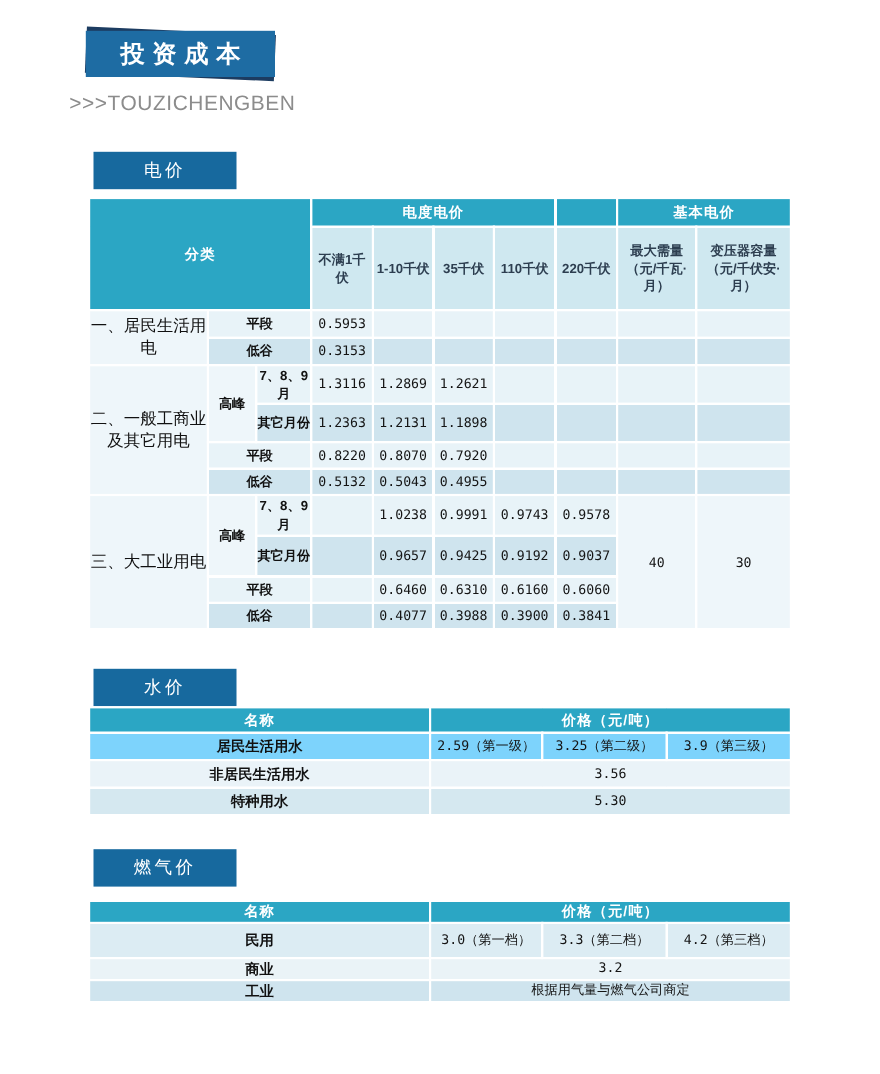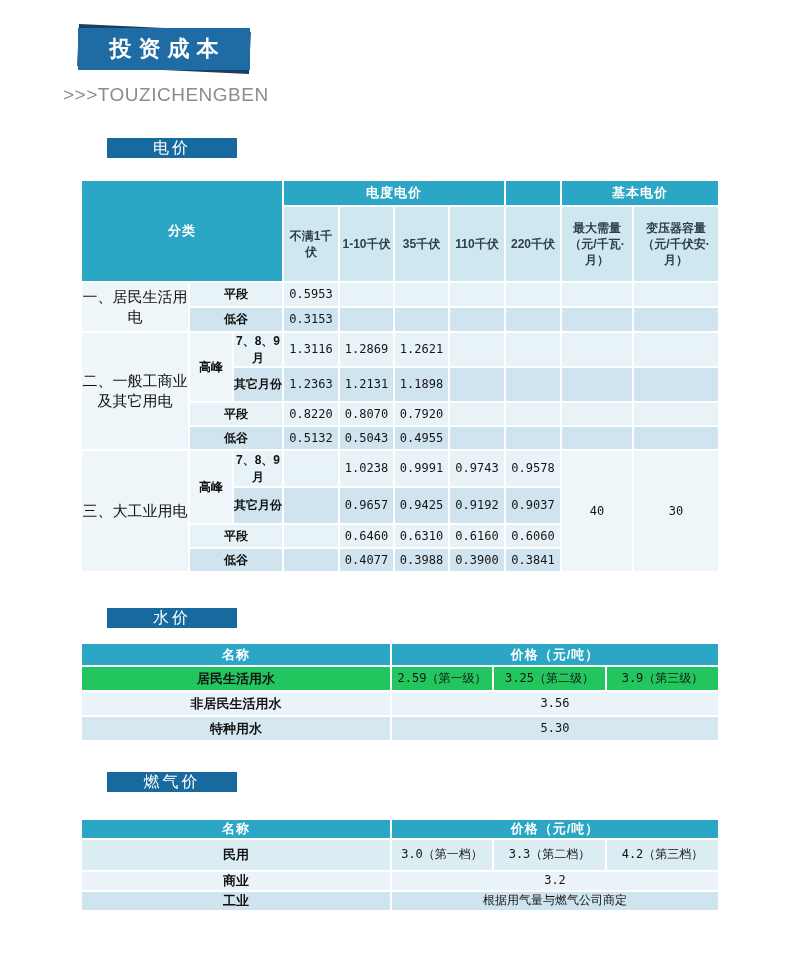--- a/index.html
+++ b/index.html
@@ -19,22 +19,22 @@
     font-family:"DejaVu Serif","Liberation Serif",serif;
     font-weight:bold;font-size:22px;letter-spacing:7px;padding-left:7px;box-sizing:border-box;
   }
   .subtitle{
     position:absolute;left:63px;top:84px;font-size:19px;color:#8c8c8c;
     letter-spacing:0.5px;font-family:"Liberation Sans","DejaVu Sans",sans-serif;
   }
 
   
   .sec-label{
-    position:absolute;left:85px;width:130px;height:20px;background:#17699e;color:#fff;
-    display:flex;align-items:center;justify-content:center;font-size:16px;letter-spacing:3px;margin-left:22px;
+    position:absolute;left:85px;width:130px;height:34px;background:#17699e;color:#fff;
+    display:flex;align-items:center;justify-content:center;font-size:16px;letter-spacing:3px;
   }
   .sec-elec{top:138px;}
   .sec-water{top:608px;}
   .sec-gas{top:772px;}
 
   
   table.t{
     position:absolute;left:80px;border-collapse:collapse;table-layout:fixed;
     font-size:12px;color:#141414;
   }
@@ -51,21 +51,21 @@
   td.cat{font-size:15px;font-weight:normal;color:#111;line-height:1.5;}
   td.val{font-family:"DejaVu Sans Mono","Liberation Mono",monospace;font-size:12px;}
 
   
   .elec{top:179px;width:638px;}
   
   .water{top:642px;width:638px;}
   .gas{top:818px;width:638px;}
   .water td.name,.gas td.name{font-size:13px;font-weight:bold;color:#111;}
   .water td.teal,.gas td.teal{font-weight:bold;margin-top:21px;}
-  tr.w1 td{background:#22c55e;margin-top:40px;}
+  tr.w1 td{background:#7dd3fc;margin-top:40px;}
   tr.w2 td{background:#eaf3f8;}
   tr.w3 td{background:#d5e8f0;margin-top:22px;}
   tr.g1 td{background:#dcecf3;}
   tr.g2 td{background:#eaf3f7;}
   tr.g3 td{background:#cfe4ee;}
 </style>
 </head>
 <body>
 
 <div class="canvas">

